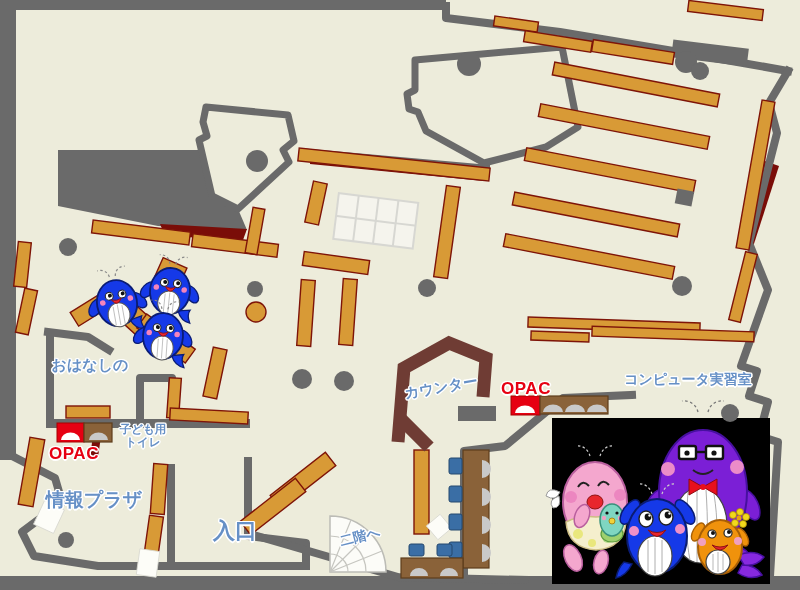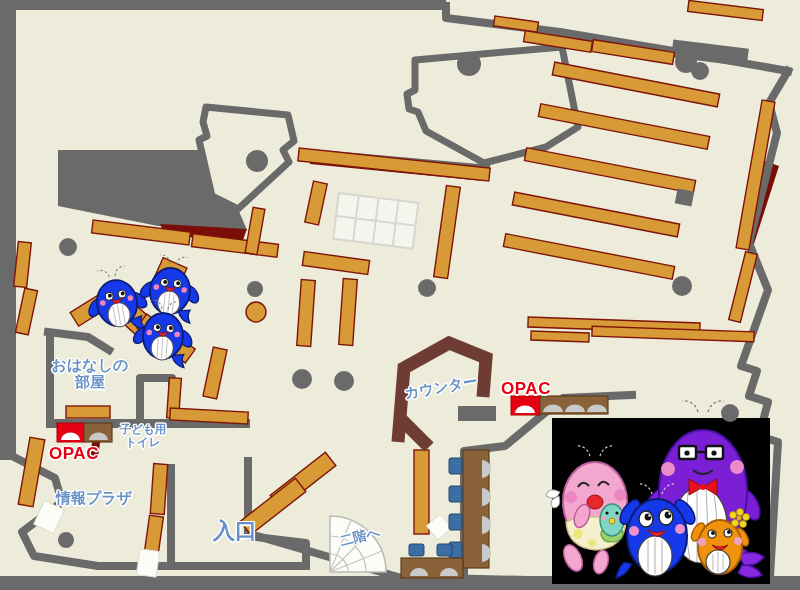--- a/index.html
+++ b/index.html
@@ -297,25 +297,25 @@
         <circle cx="739" cy="518" r="2.5" fill="#e8a40c"></circle>
       </g>
     </g>
   </g>
 
   <circle class="pillar" cx="730" cy="413" r="9"></circle>
 </svg>
 
 <div class="lbl" style="left:25px;top:356px;width:130px;font-size:15px;">
   <span style="display:block">おはなしの</span>
-  <span style="display:block">部屋</span>
 </div>
 <div class="lbl" style="left:103px;top:389px;width:80px;font-size:11.5px;margin-top:34px;">
   <span style="display:block">子ども用</span>
   <span style="display:block">トイレ</span>
 </div>
 <div class="lbl red" style="left:36px;top:444px;width:76px;font-size:17px;">OPAC</div>
-<div class="lbl" style="left:27px;top:489px;width:134px;font-size:15px;">情報プラザ</div>
+<div class="lbl" style="left:27px;top:489px;width:134px;font-size:19px;">情報プラザ</div>
 <div class="lbl" style="left:157px;top:518px;width:100px;font-size:22px;text-align:right;">入口</div>
 <div class="lbl" style="left:391px;top:379px;width:100px;font-size:14.5px;transform:rotate(-10deg);">カウンター</div>
 <div class="lbl red" style="left:488px;top:379px;width:76px;font-size:17px;">OPAC</div>
+<div class="lbl" style="left:598px;top:371px;width:180px;font-size:14px;">コンピュータ実習室</div>
 <div class="lbl" style="left:322px;top:529px;width:76px;font-size:13.5px;transform:rotate(-14deg);">二階へ</div>
 </div>
 
 </body></html>

